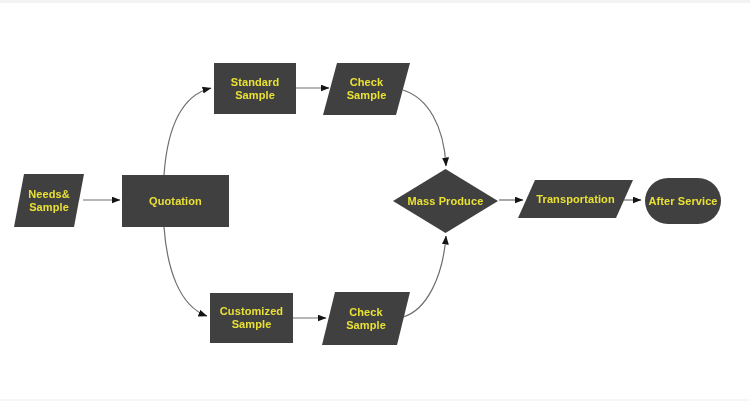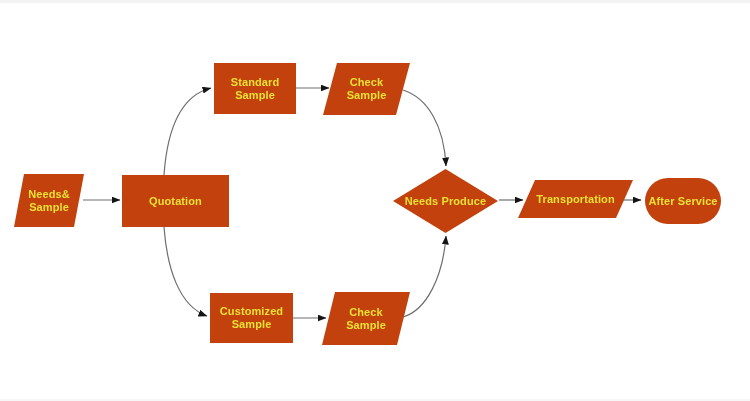--- a/index.html
+++ b/index.html
@@ -37,21 +37,21 @@
     stroke: #6e6e6e;
     stroke-width: 1.2;
   }
 
   .node {
     position: absolute;
     display: flex;
     align-items: center;
     justify-content: center;
     text-align: center;
-    background: #c2410c;
+    background: #404040;
     color: #e9e134;
     font-weight: bold;
     font-size: 11px;
     line-height: 13px;
     letter-spacing: 0.1px;
   }
 
   #node-needs-sample {
     left: 14px; top: 174px; width: 70px; height: 53px;
     clip-path: polygon(10px 0, 100% 0, calc(100% - 10px) 100%, 0 100%);
@@ -144,21 +144,21 @@
   </div>
 
   <div class="node" id="node-check-sample-bottom">
     <div>
       <div>Check</div>
       <div>Sample</div>
     </div>
   </div>
 
   <div class="node" id="node-mass-produce">
-    <div>Needs Produce</div>
+    <div>Mass Produce</div>
   </div>
 
   <div class="node" id="node-transportation">
     <div>Transportation</div>
   </div>
 
   <div class="node" id="node-after-service">
     <div>After Service</div>
   </div>
 

